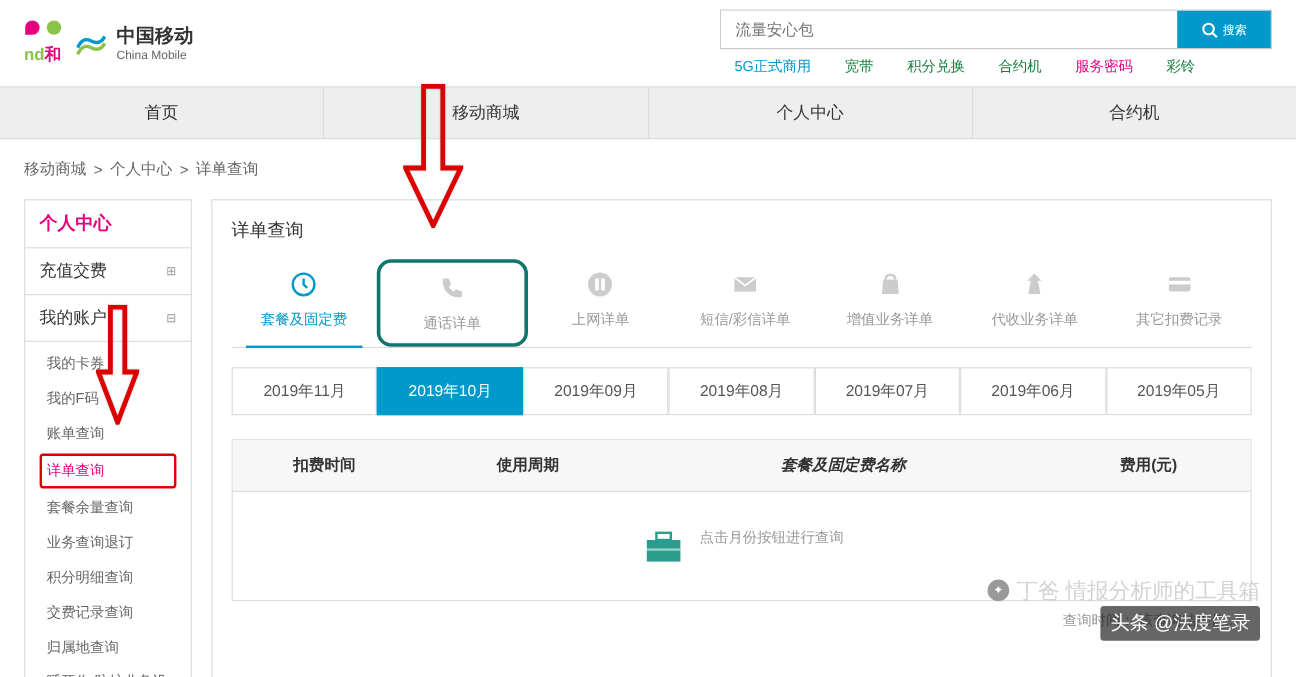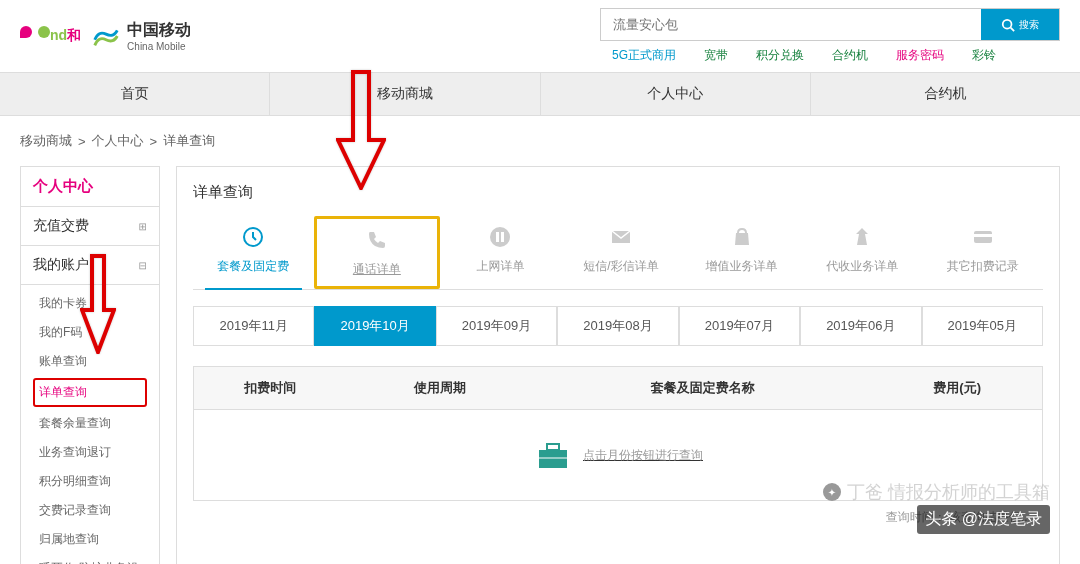--- a/index.html
+++ b/index.html
@@ -1,21 +1,21 @@
 <!DOCTYPE html>
 <html><head>
   <meta charset="utf-8">
   <style>
     * { margin: 0; padding: 0; box-sizing: border-box; }
     body { font-family: "Microsoft YaHei", Arial, sans-serif; font-size: 13px; color: #333; background: #fff; width: 1080px; }
     
     
     .header { display: flex; align-items: center; padding: 8px 20px; gap: 20px; }
     .logo-area { display: flex; align-items: center; gap: 10px; }
-    .logo-he { display: flex; flex-direction: row; align-items: center; }
+    .logo-he { display: flex; flex-direction: column; align-items: center; }
     .logo-he-icon { width: 30px; height: 20px; position: relative; }
     .logo-he-icon::before { content: ''; position: absolute; left: 0; top: 0; width: 12px; height: 12px; background: #e6007e; border-radius: 50% 50% 50% 0; }
     .logo-he-icon::after { content: ''; position: absolute; right: 0; top: 0; width: 12px; height: 12px; background: #8bc34a; border-radius: 50%; }
     .logo-he-text { color: #8bc34a; font-size: 14px; font-weight: bold; }
     .logo-he-he { color: #e6007e; font-size: 14px; font-weight: bold; }
     .logo-cmcc { display: flex; align-items: center; gap: 6px; }
     .logo-cmcc-icon { width: 30px; height: 30px; }
     .logo-cmcc-icon svg { width: 100%; height: 100%; }
     .logo-cmcc-text { display: flex; flex-direction: column; }
     .logo-cmcc-cn { font-size: 16px; font-weight: bold; color: #333; }
@@ -56,36 +56,36 @@
     .main { flex: 1; border: 1px solid #ddd; padding: 16px; }
     .main-title { font-size: 15px; padding-bottom: 14px; }
     
     .tabs { display: flex; gap: 0; border-bottom: 1px solid #ddd; margin-bottom: 16px; }
     .tab { flex: 1; display: flex; flex-direction: column; align-items: center; gap: 8px; padding: 8px 4px; cursor: pointer; color: #999; position: relative; }
     .tab-icon { width: 26px; height: 26px; display: flex; align-items: center; justify-content: center; }
     .tab-icon svg { width: 24px; height: 24px; }
     .tab-label { font-size: 12px; white-space: nowrap; }
     .tab.active { color: #0099cc; }
     .tab.active::after { content: ''; position: absolute; bottom: -1px; left: 10%; width: 80%; height: 2px; background: #0099cc; }
-    .tab.highlight { border: 3px solid #eab308; border-radius: 2px; text-decoration: underline; }
+    .tab.highlight { border: 3px solid #0f766e; border-radius: 12px; }
     
     .months { display: flex; margin-bottom: 20px; }
     .month-btn { flex: 1; padding: 10px 4px; text-align: center; border: 1px solid #ddd; cursor: pointer; font-size: 13px; color: #555; }
     .month-btn.active { background: #0099cc; color: #fff; border-color: #0099cc; }
     
     .data-table { border: 1px solid #ddd; }
     .table-head { display: flex; background: #f7f7f7; border-bottom: 1px solid #ddd; font-size: 13px; font-weight: bold; }
     .th { padding: 12px 8px; text-align: center; }
     .th1 { width: 18%; }
     .th2 { width: 22%; }
-    .th3 { width: 40%; }
+    .th3 { width: 40%; font-style: italic; }
     .th4 { width: 20%; }
     .table-empty { padding: 30px 0; text-align: center; display: flex; flex-direction: column; align-items: center; gap: 8px; position: relative; }
     .empty-icon { width: 40px; height: 30px; }
-    .empty-text-row { display: flex; align-items: center; gap: 10px; text-decoration: underline; }
+    .empty-text-row { display: flex; align-items: flex-start; gap: 10px; }
     .empty-text { font-size: 12px; color: #999; }
     .query-time { font-size: 12px; color: #999; text-align: right; padding: 8px 12px; }
     
     
     .arrow { position: absolute; z-index: 100; }
     .arrow svg { filter: drop-shadow(0 0 1px rgba(0,0,0,0.2)); }
     
     
     .watermark1 { position: absolute; right: 30px; bottom: 60px; font-size: 18px; color: rgba(200,200,200,0.8); z-index: 200; display: flex; align-items: center; gap: 6px; }
     .watermark2 { position: absolute; right: 30px; bottom: 30px; font-size: 16px; color: #fff; background: rgba(0,0,0,0.6); padding: 4px 8px; border-radius: 3px; z-index: 200; display: flex; align-items: center; gap: 6px; text-align: right; }

